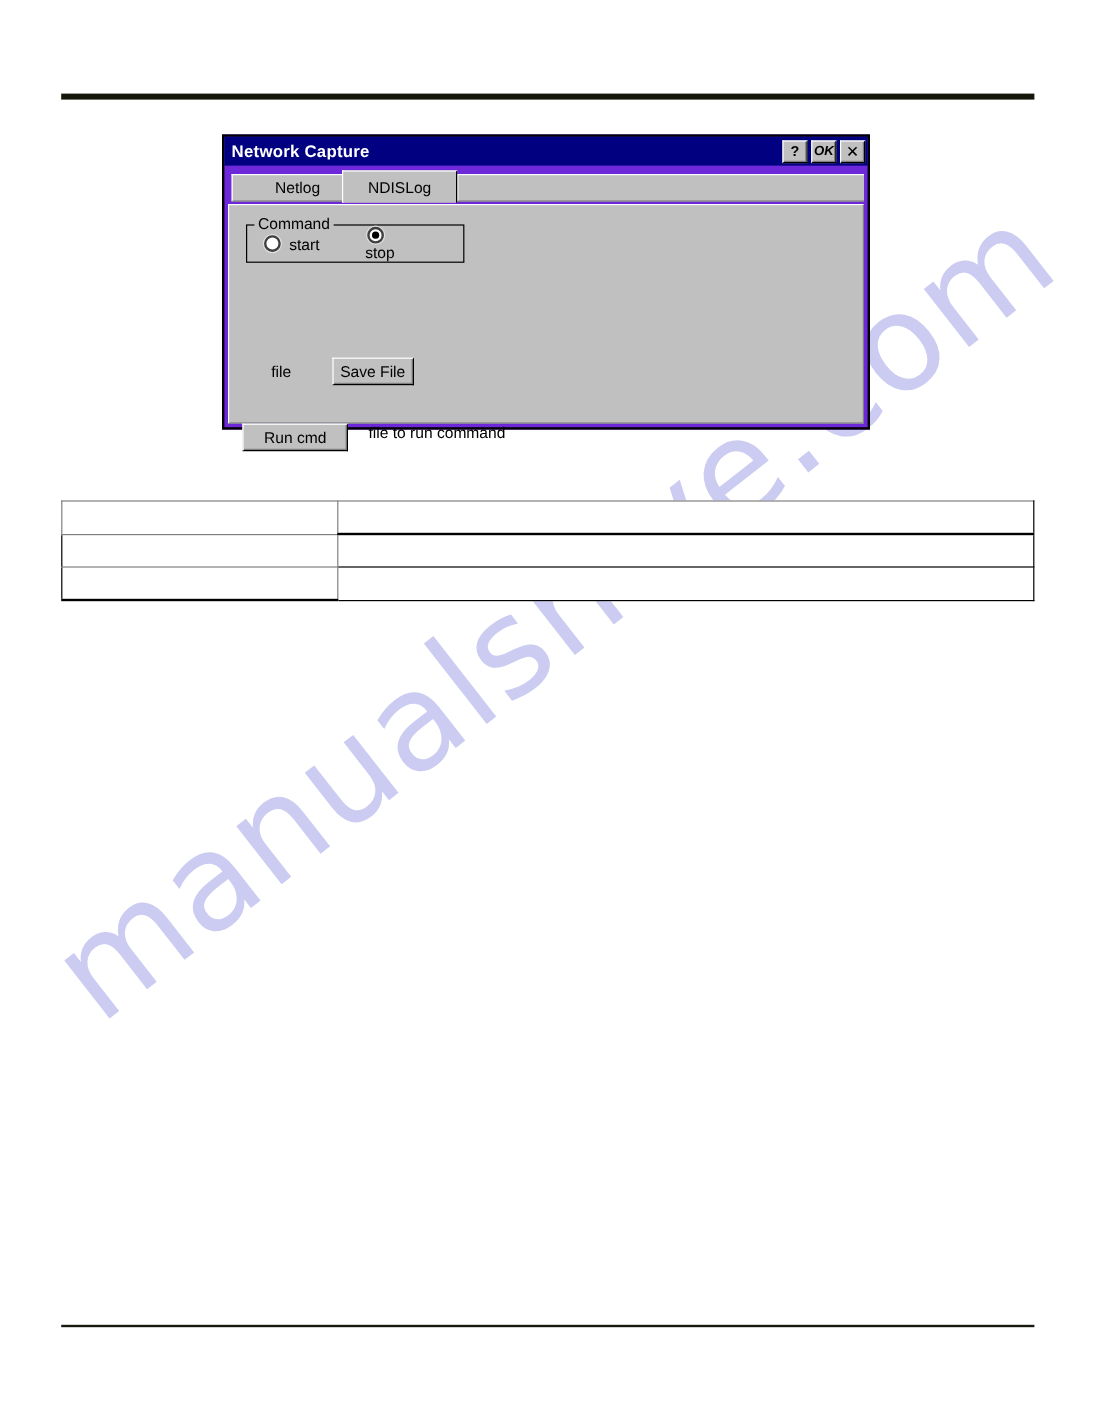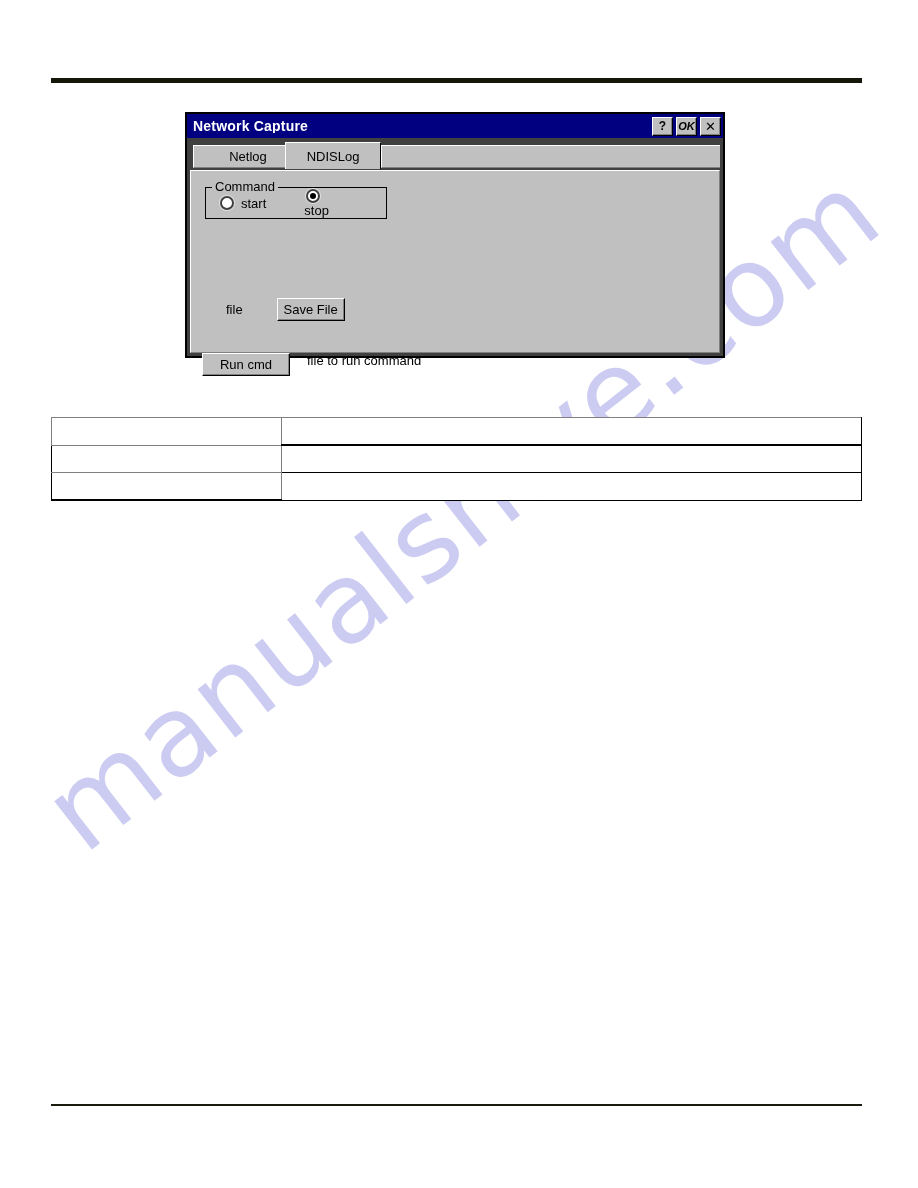--- a/index.html
+++ b/index.html
@@ -59,21 +59,21 @@
     z-index: 1;
   }
 
   
   #dialog {
     position: absolute;
     left: 185px;
     top: 112px;
     width: 540px;
     height: 246px;
-    background: #404040;
+    background: #6d28d9;
     border: 2px solid #000000;
     box-sizing: border-box;
     z-index: 3;
     font-size: 13px;
     color: #000000;
   }
 
   .titlebar {
     height: 24px;
     background: #000080;

